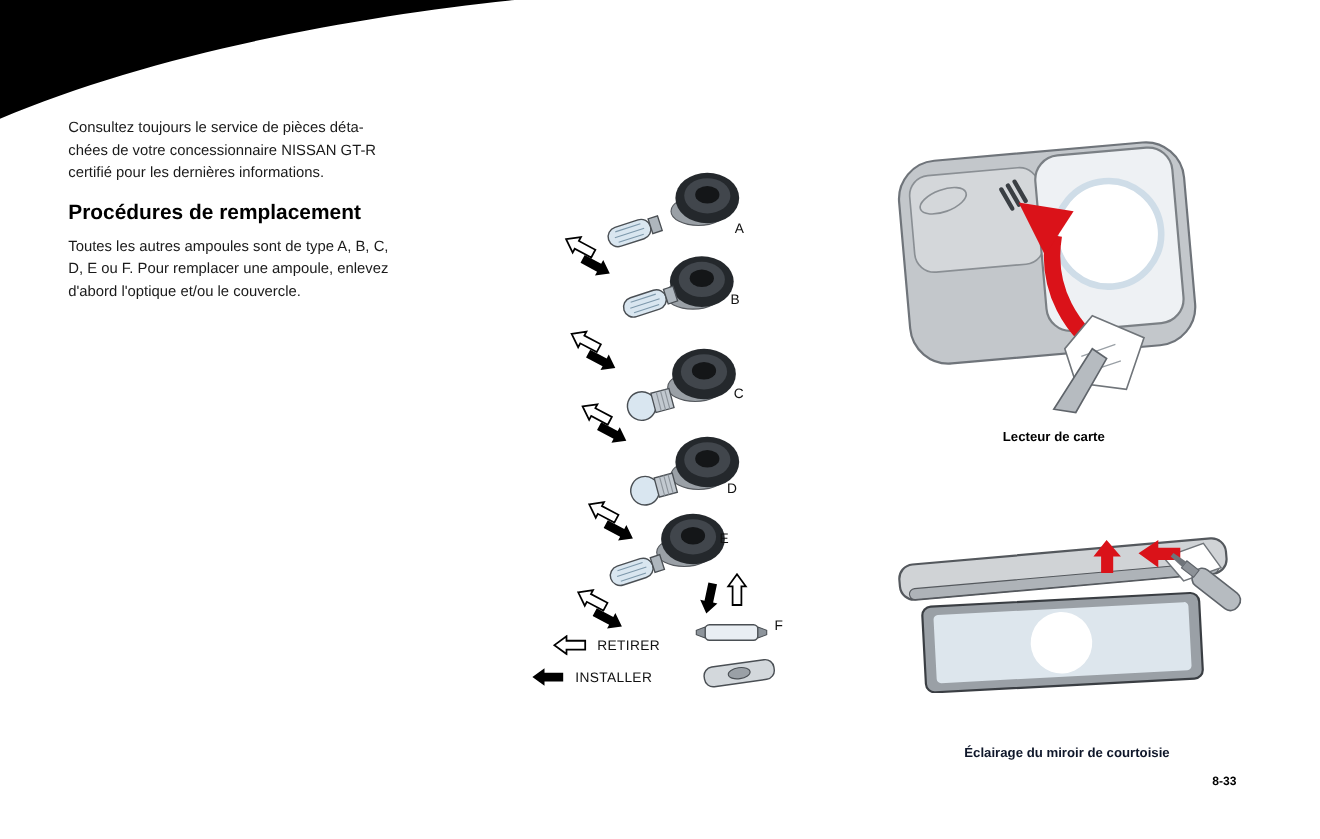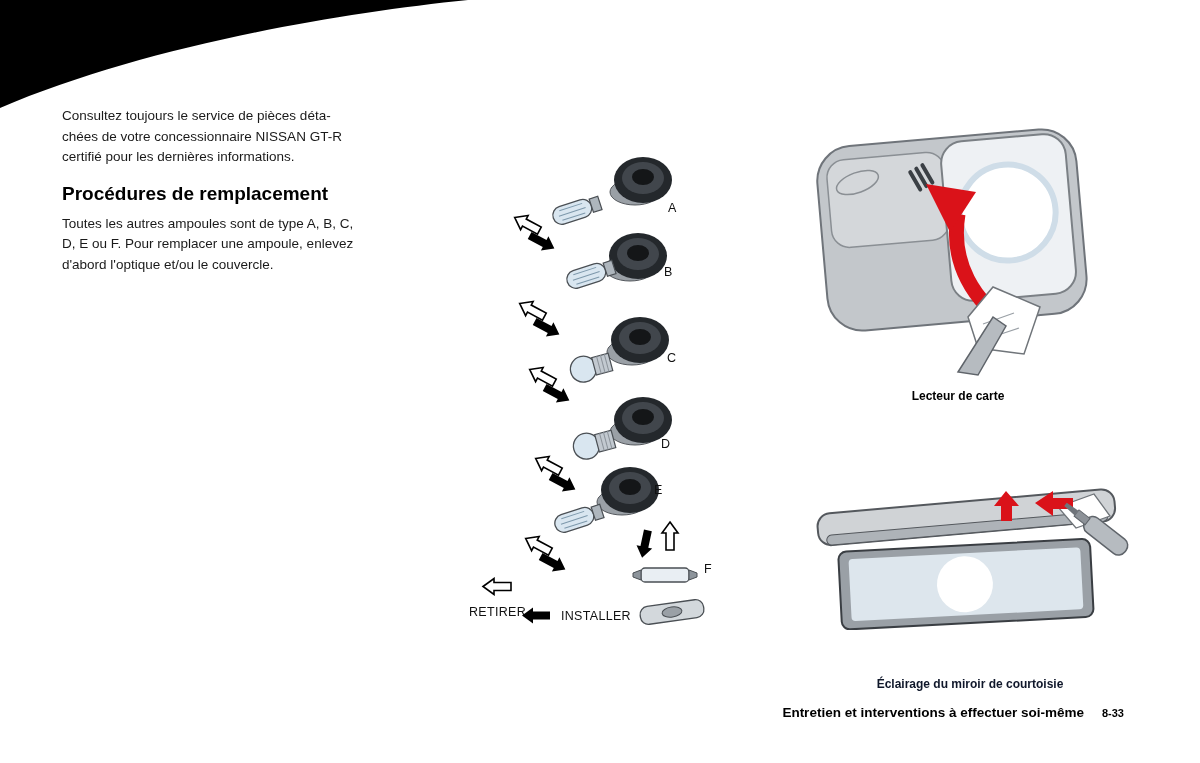--- a/index.html
+++ b/index.html
@@ -10,21 +10,21 @@
   .corner-swoosh{position:absolute;left:0;top:0;}
   .text-col{position:absolute;left:62px;top:106px;width:348px;}
   .para{font-size:13.5px;line-height:20.5px;white-space:pre-line;margin:0;}
   .heading{font-size:19px;font-weight:bold;margin:15px 0 9px 0;color:#000;}
   .bulb-diagram-svg{position:absolute;left:480px;top:128px;}
   .bulb-label{position:absolute;font-size:12.5px;color:#111;}
   .lbl-a{left:668px;top:201px;} .lbl-b{left:664px;top:265px;}
   .lbl-c{left:667px;top:351px;} .lbl-d{left:661px;top:437px;}
   .lbl-e{left:654px;top:483px;} .lbl-f{left:704px;top:562px;}
   .legend-row{position:absolute;display:flex;align-items:center;gap:9px;}
-  .legend-remove{left:469px;top:577px;flex-direction:column;} .legend-install{left:520px;top:606px;}
+  .legend-remove{left:502px;top:577px;} .legend-install{left:482px;top:606px;}
   .legend-label{font-size:12.5px;color:#111;letter-spacing:.3px;}
   .figure{position:absolute;}
   .fig-map{left:808px;top:112px;width:300px;}
   .fig-vanity{left:810px;top:485px;width:320px;}
   .caption{font-size:12px;font-weight:bold;text-align:center;color:#000;}
   .caption-map{margin-top:8px;text-align:center;}
   .caption-vanity{position:absolute;left:790px;top:677px;width:360px;font-size:12px;font-weight:bold;text-align:center;color:#0f172a;}
   .footer{position:absolute;right:76px;top:705px;display:flex;align-items:baseline;gap:18px;}
   .footer-title{font-size:13.5px;font-weight:bold;color:#000;}
   .footer-page{font-size:11px;font-weight:bold;color:#000;}
@@ -176,17 +176,16 @@
       <g transform="rotate(38 285 45)">
         <rect x="272" y="34" width="50" height="18" rx="8" fill="#b6bbc0" stroke="#5f646a" stroke-width="1.5"></rect>
         <rect x="260" y="39" width="14" height="8" fill="#8d9298" stroke="#5f646a" stroke-width="1"></rect>
         <polygon points="246,41 260,40 260,46 246,45" fill="#6f747a"></polygon>
       </g>
     </svg>
   </figure>
   <div class="caption-vanity">Éclairage du miroir de courtoisie</div>
 
   <div class="footer">
-    <span class="footer-title">Entretien et interventions à effectuer soi-même</span>
     <span class="footer-page">8-33</span>
   </div>
 
 </div>
 
 </body></html>

